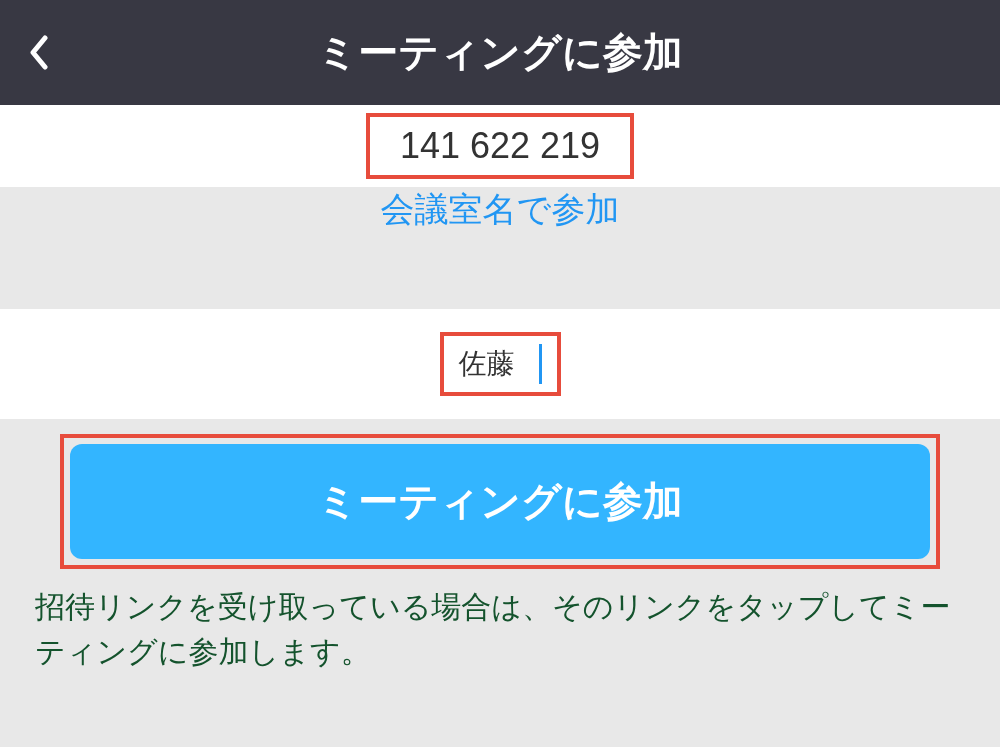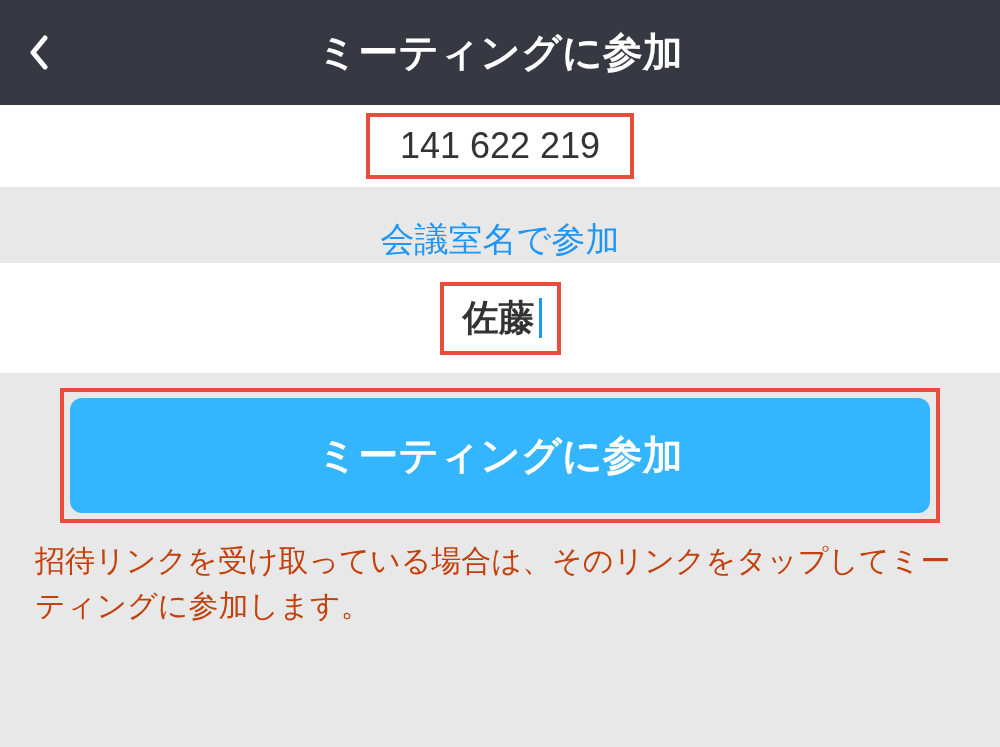--- a/index.html
+++ b/index.html
@@ -52,23 +52,23 @@
     .highlight-box-id {
       border: 4px solid #e74c3c;
       padding: 8px 30px;
       display: inline-block;
     }
     .meeting-id {
       font-size: 36px;
       color: #333;
     }
     .separator {
-      height: 76px;
+      height: 122px;
       display: flex;
-      align-items: flex-end;
+      align-items: flex-start;
       justify-content: center;
       background: #e8e8e8;
     }
     .link-text {
       color: #2196F3;
       font-size: 34px;
       cursor: pointer;
     }
     .name-row {
       background: white;
@@ -77,27 +77,25 @@
       align-items: center;
       justify-content: center;
     }
     .highlight-box-name {
       border: 4px solid #e74c3c;
       padding: 8px 15px;
       display: inline-flex;
       align-items: center;
     }
     .name-input {
-      font-size: 36px;
+      font-size: 28px;
       color: #333;
       border: none;
       outline: none;
       width: 80px;
-      text-align: center;
-      font-weight: bold;
     }
     .cursor-line {
       width: 3px;
       height: 40px;
       background: #2196F3;
       display: inline-block;
     }
     .button-section {
       padding: 15px 60px 0 60px;
       background: #e8e8e8;
@@ -113,21 +111,21 @@
       font-weight: bold;
       text-align: center;
       padding: 30px 0;
       border-radius: 12px;
       cursor: pointer;
       width: 100%;
       border: none;
     }
     .help-text {
       padding: 15px 35px;
-      color: #c2410c;
+      color: #14532d;
       font-size: 30px;
       line-height: 1.5;
       background: #e8e8e8;
     }
   </style>
 </head>
 <body>
 
 <div class="header">
   <div class="back-icon">

